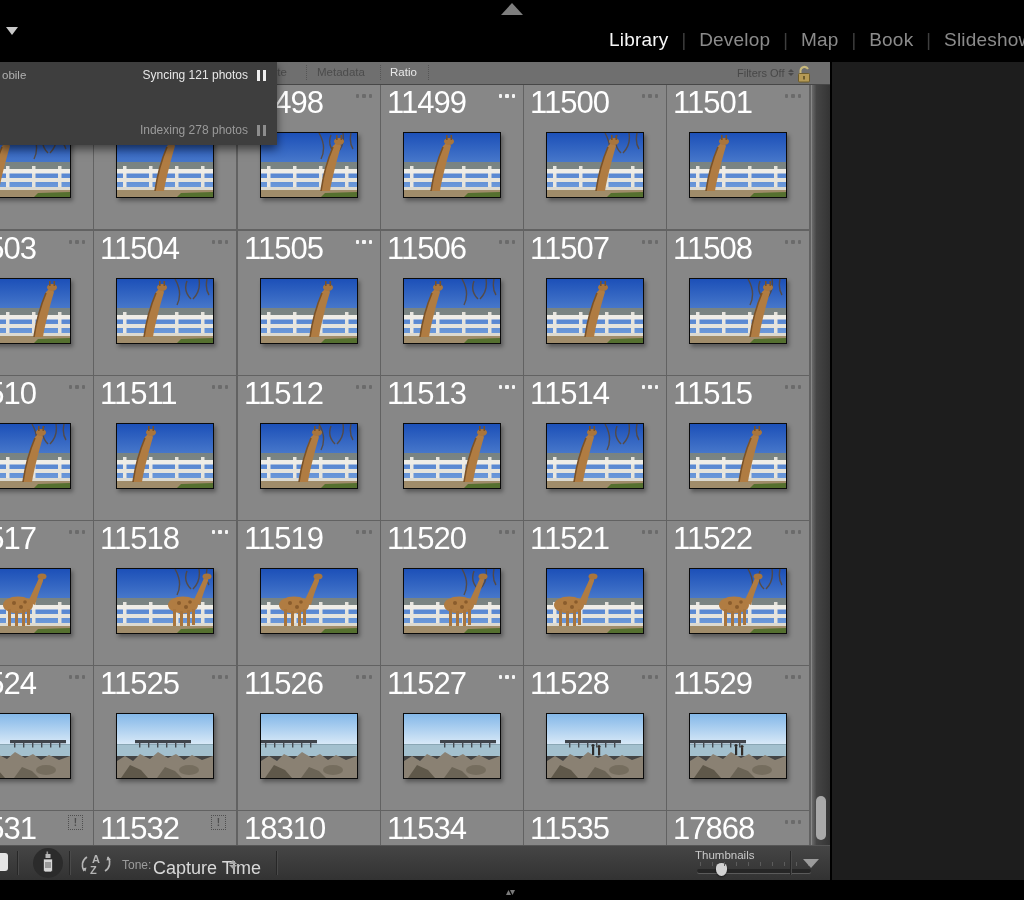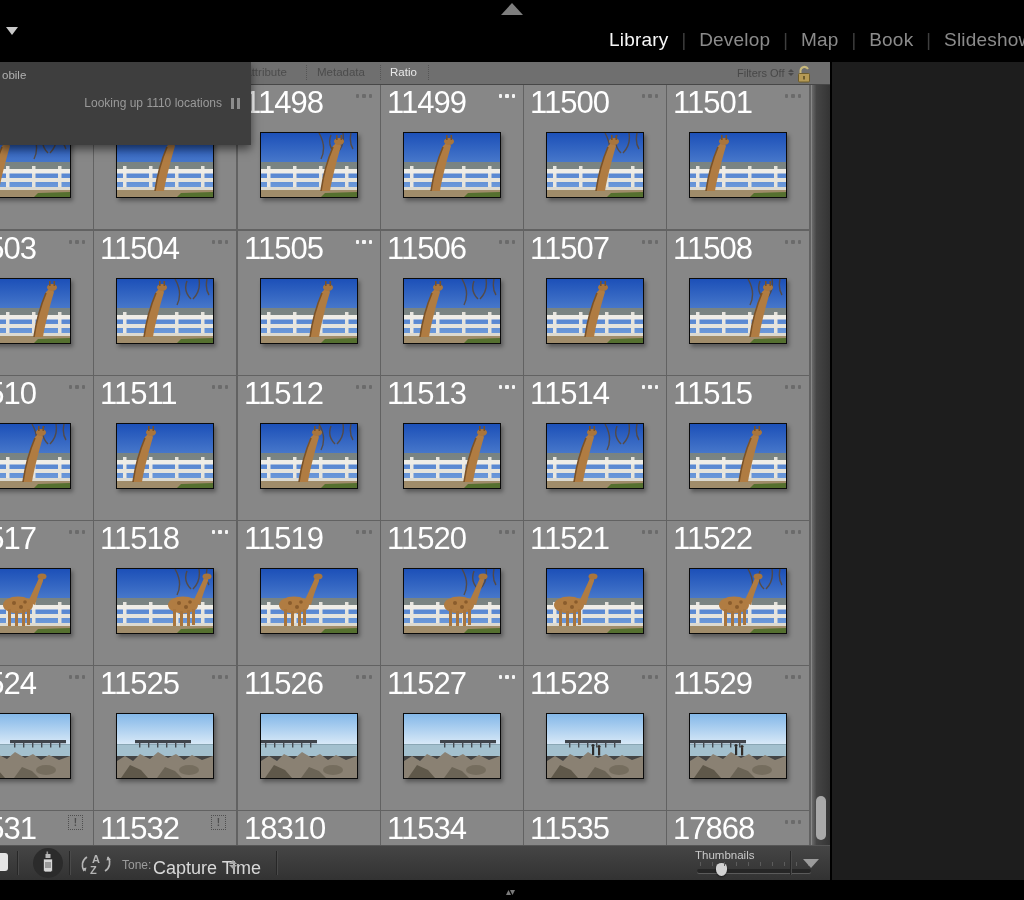--- a/index.html
+++ b/index.html
@@ -51,21 +51,21 @@
   .thumb svg{display:block;}
 
   
   #vscroll{left:812px;top:84px;width:18px;height:761px;
     background:linear-gradient(90deg,#6a6a6a 0,#454545 25%,#343434 100%);}
   #vthumb{position:absolute;left:4px;top:712px;width:10px;height:44px;
     background:#a9a9a9;border-radius:5px;}
 
   
   #syncpop{left:0;top:62px;width:251px;height:83px;background:#3e3e3e;
-    box-shadow:0 4px 9px rgba(0,0,0,.55);z-index:50;}
+    box-shadow:0 4px 9px rgba(0,0,0,.55);z-index:50;padding-left:26px;}
   .sp-row{position:absolute;left:0;width:100%;height:16px;}
   .sp-label{position:absolute;right:29px;font-size:12px;color:#9a9a9a;white-space:nowrap;}
   .sp-row.emph .sp-label{color:#e8e8e8;}
   .sp-pause{position:absolute;right:10px;top:2px;width:11px;height:11px;}
   .sp-pause i{position:absolute;top:0;width:3px;height:11px;background:#8d8d8d;}
   .sp-pause i:first-child{left:1px;} .sp-pause i:last-child{right:1px;}
   .sp-row.emph .sp-pause i{background:#efefef;}
   #sp-identity{position:absolute;left:2px;top:7px;font-size:11.5px;color:#b2b2b2;}
 
   
@@ -1261,22 +1261,29 @@
       </div>
     </div>
   </div>
 
 <div id="vscroll" class="abs">
   <div id="vthumb"></div>
 </div>
 
 <div id="syncpop" class="abs">
   <span id="sp-identity">obile</span>
-    <div class="sp-row" style="top: 34px;">
-      <span class="sp-label">Looking up 1110 locations</span>
+<div class="sp-row emph" style="top: 6px;">
+      <span class="sp-label">Syncing 121 photos</span>
+      <div class="sp-pause">
+        <i></i>
+        <i></i>
+      </div>
+    </div>
+    <div class="sp-row" style="top: 61px;">
+      <span class="sp-label">Indexing 278 photos</span>
       <div class="sp-pause">
         <i></i>
         <i></i>
       </div>
     </div>
   </div>
 
 <div id="rightpanel" class="abs"></div>
 
 <div id="histo-sec" class="rp"></div>

